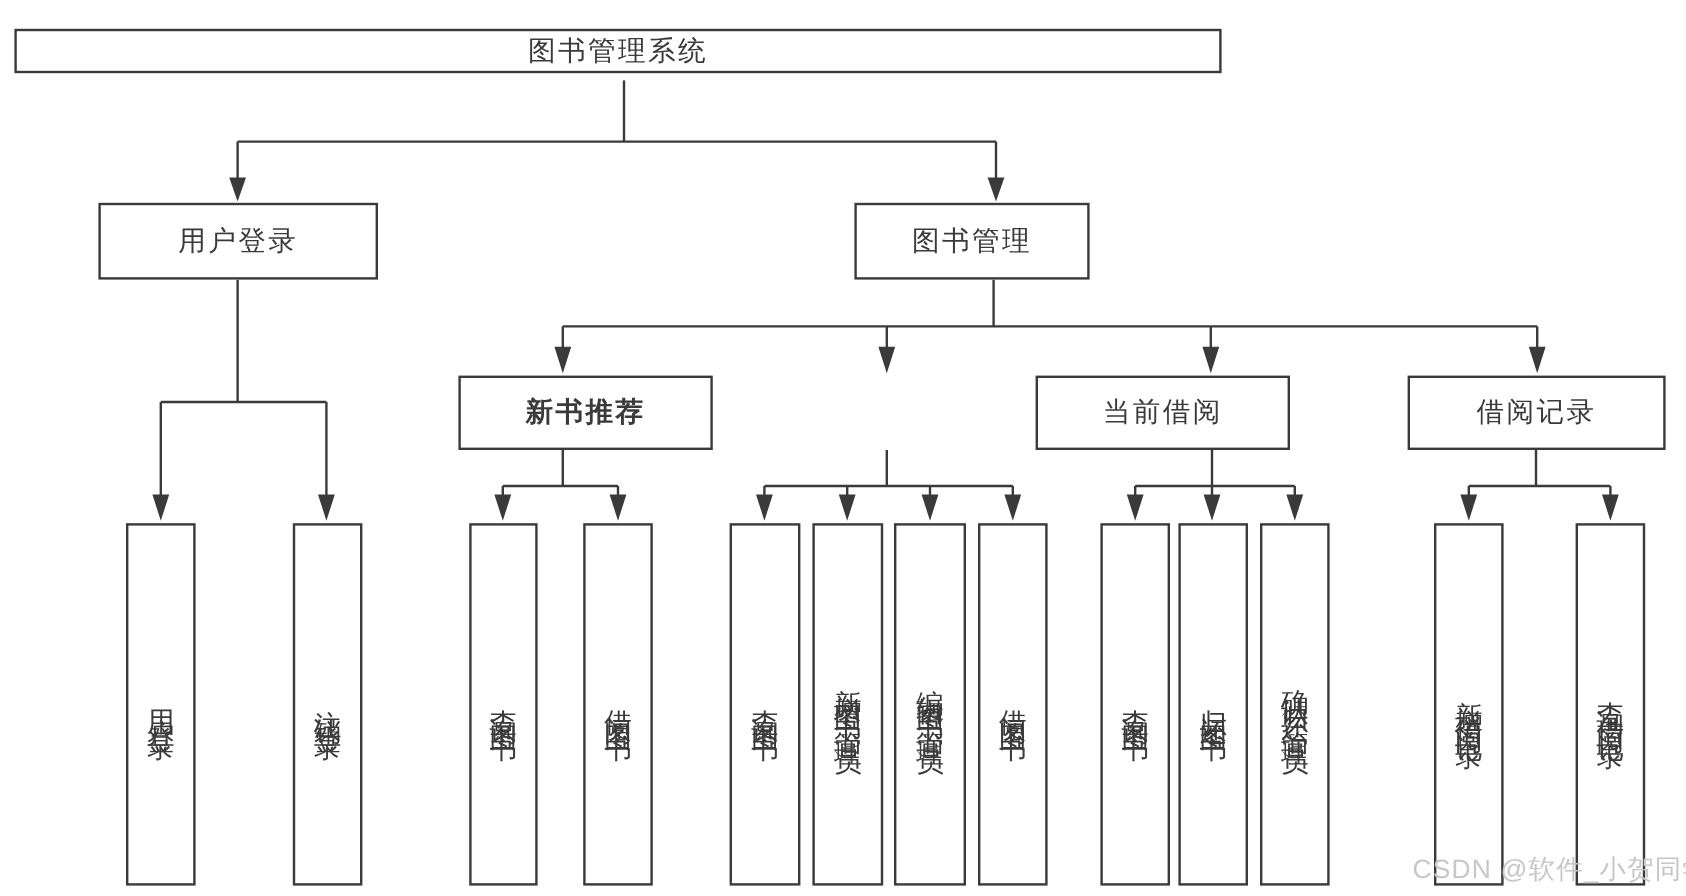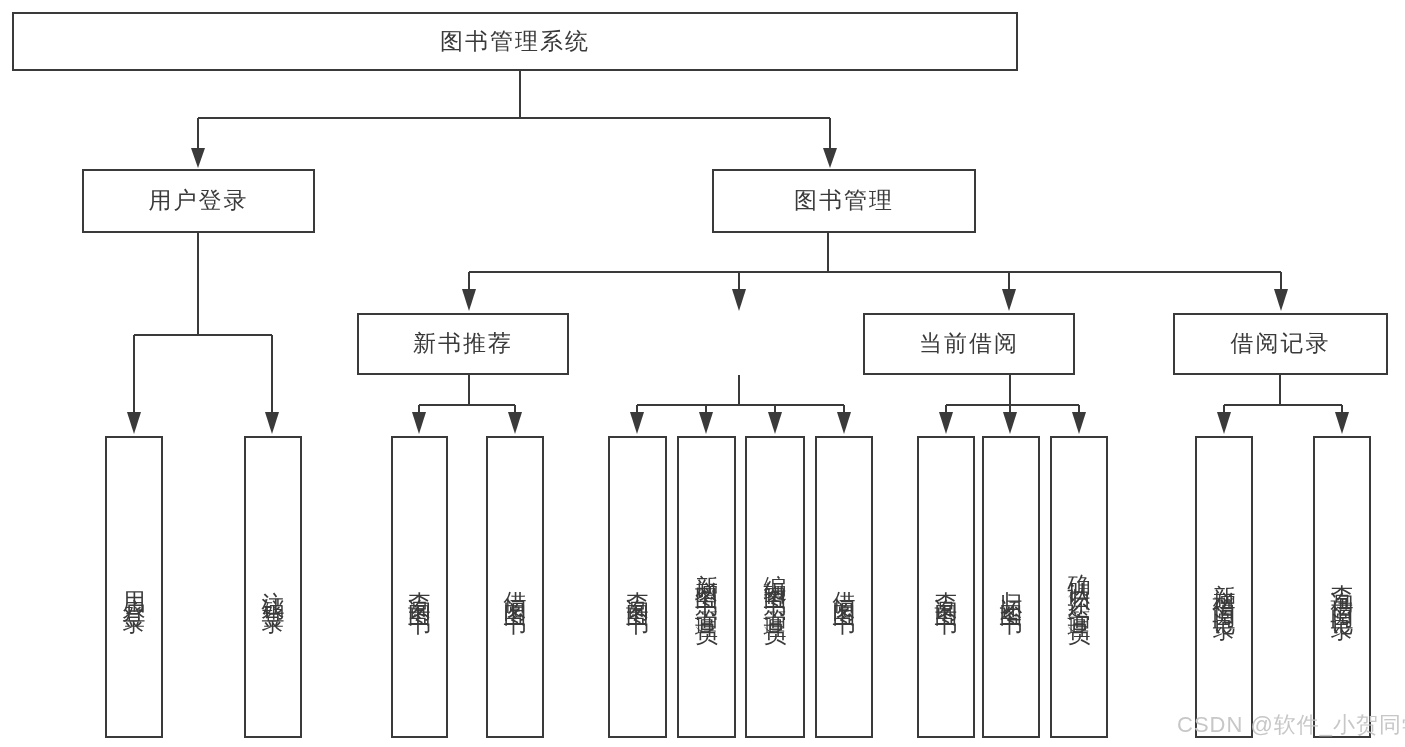--- a/index.html
+++ b/index.html
@@ -118,26 +118,26 @@
     <g>
       <path d="M1280 375 V405"></path>
       <path d="M1224 405 H1342"></path>
       <path d="M1224 405 V414"></path>
       <polygon points="1217,412 1231,412 1224,434"></polygon>
       <path d="M1342 405 V414"></path>
       <polygon points="1335,412 1349,412 1342,434"></polygon>
     </g>
   </svg>
 
-  <div class="node root" style="left:12px; top:12px; width:1006px; height:59px;">图书管理系统</div>
+  <div class="node root" style="left:12px; top:24px; width:1006px; height:37px;">图书管理系统</div>
 
   <div class="node" style="left:82px; top:169px; width:233px; height:64px;">用户登录</div>
-  <div class="node" style="left:712px; top:169px; width:264px; height:64px;">图书管理</div>
+  <div class="node" style="left:712px; top:169px; width:196px; height:64px;">图书管理</div>
 
-  <div class="node" style="left:357px; top:313px; width:212px; height:62px;">新书推荐</div>
+  <div class="node" style="left:382px; top:313px; width:212px; height:62px;font-weight:bold;">新书推荐</div>
   <div class="node" style="left:863px; top:313px; width:212px; height:62px;">当前借阅</div>
   <div class="node" style="left:1173px; top:313px; width:215px; height:62px;">借阅记录</div>
 
   <div class="node v" style="left:105px; top:436px; width:58px; height:302px;">用户登录</div>
   <div class="node v" style="left:244px; top:436px; width:58px; height:302px;">注销登录</div>
 
   <div class="node v" style="left:391px; top:436px; width:57px; height:302px;">查询图书</div>
   <div class="node v" style="left:486px; top:436px; width:58px; height:302px;">借阅图书</div>
 
   <div class="node v" style="left:608px; top:436px; width:59px; height:302px;">查询图书</div>

